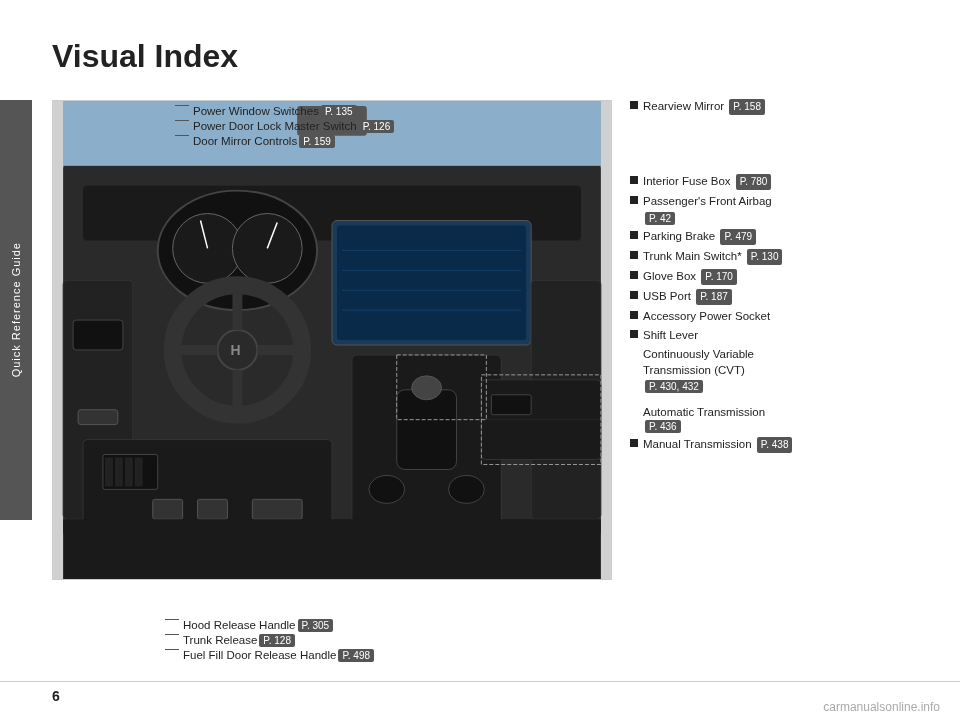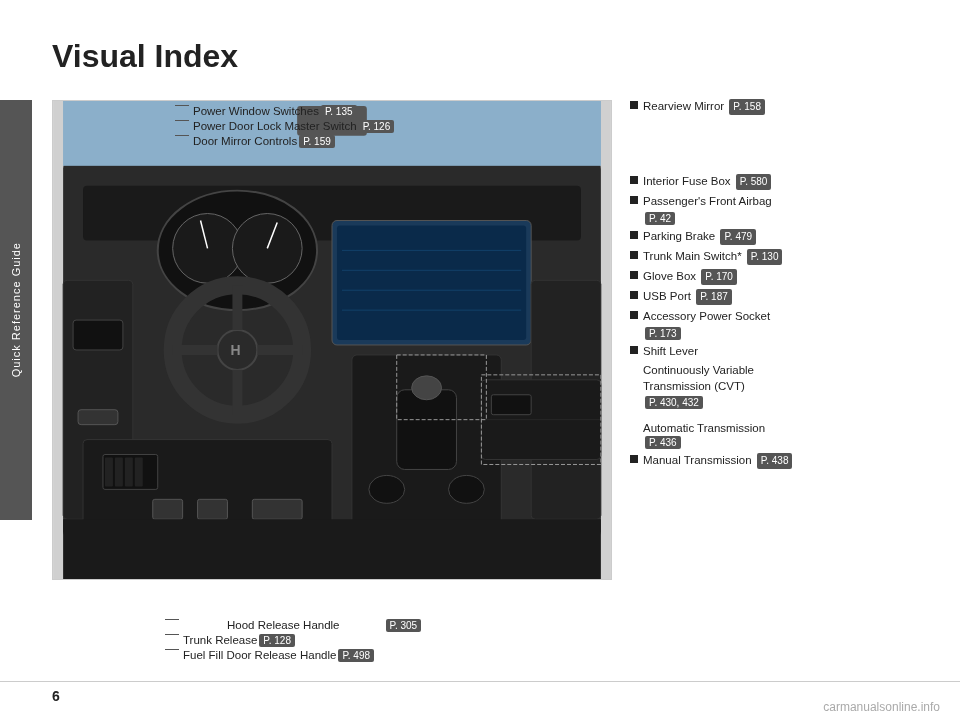--- a/index.html
+++ b/index.html
@@ -255,21 +255,21 @@
 <div style="position:absolute; right:15px; top:98px; width:315px; font-size:11.5px; color:#222;">
 
   <div class="annotation-item">
     <span class="bullet"></span>
     <span class="annotation-text">Rearview Mirror <span class="page-ref">P. 158</span></span>
   </div>
 
   <div style="margin-top:58px;">
     <div class="annotation-item">
       <span class="bullet"></span>
-      <span class="annotation-text">Interior Fuse Box <span class="page-ref">P. 580</span></span>
+      <span class="annotation-text">Interior Fuse Box <span class="page-ref">P. 780</span></span>
     </div>
     <div class="annotation-item">
       <span class="bullet"></span>
       <span class="annotation-text">Passenger's Front Airbag</span>
     </div>
     <div style="margin-left:13px; margin-bottom:3px;">
       <span class="page-ref">P. 42</span>
     </div>
     <div class="annotation-item">
       <span class="bullet"></span>
@@ -283,23 +283,20 @@
       <span class="bullet"></span>
       <span class="annotation-text">Glove Box <span class="page-ref">P. 170</span></span>
     </div>
     <div class="annotation-item">
       <span class="bullet"></span>
       <span class="annotation-text">USB Port <span class="page-ref">P. 187</span></span>
     </div>
     <div class="annotation-item">
       <span class="bullet"></span>
       <span class="annotation-text">Accessory Power Socket</span>
-    </div>
-    <div style="margin-left:13px; margin-bottom:3px;">
-      <span class="page-ref">P. 173</span>
     </div>
     <div class="annotation-item">
       <span class="bullet"></span>
       <span class="annotation-text">Shift Lever</span>
     </div>
     <div style="margin-left:13px; margin-bottom:2px; line-height:1.4;">
       Continuously Variable<br>
       Transmission (CVT)
     </div>
     <div style="margin-left:13px; margin-bottom:13px;">
@@ -312,21 +309,21 @@
       <span class="page-ref">P. 436</span>
     </div>
     <div class="annotation-item">
       <span class="bullet"></span>
       <span class="annotation-text">Manual Transmission <span class="page-ref">P. 438</span></span>
     </div>
   </div>
 </div>
 
 <div style="position:absolute; left:165px; bottom:58px; font-size:11.5px; color:#222;">
-  <div class="ann-line" style="margin-bottom:2px;gap:44px;">
+  <div class="ann-line" style="margin-bottom:2px;">
     <span class="dash"></span>
     <span>Hood Release Handle </span>
     <span class="page-ref">P. 305</span>
   </div>
   <div class="ann-line" style="margin-bottom:2px;">
     <span class="dash"></span>
     <span>Trunk Release </span>
     <span class="page-ref">P. 128</span>
   </div>
   <div class="ann-line">

